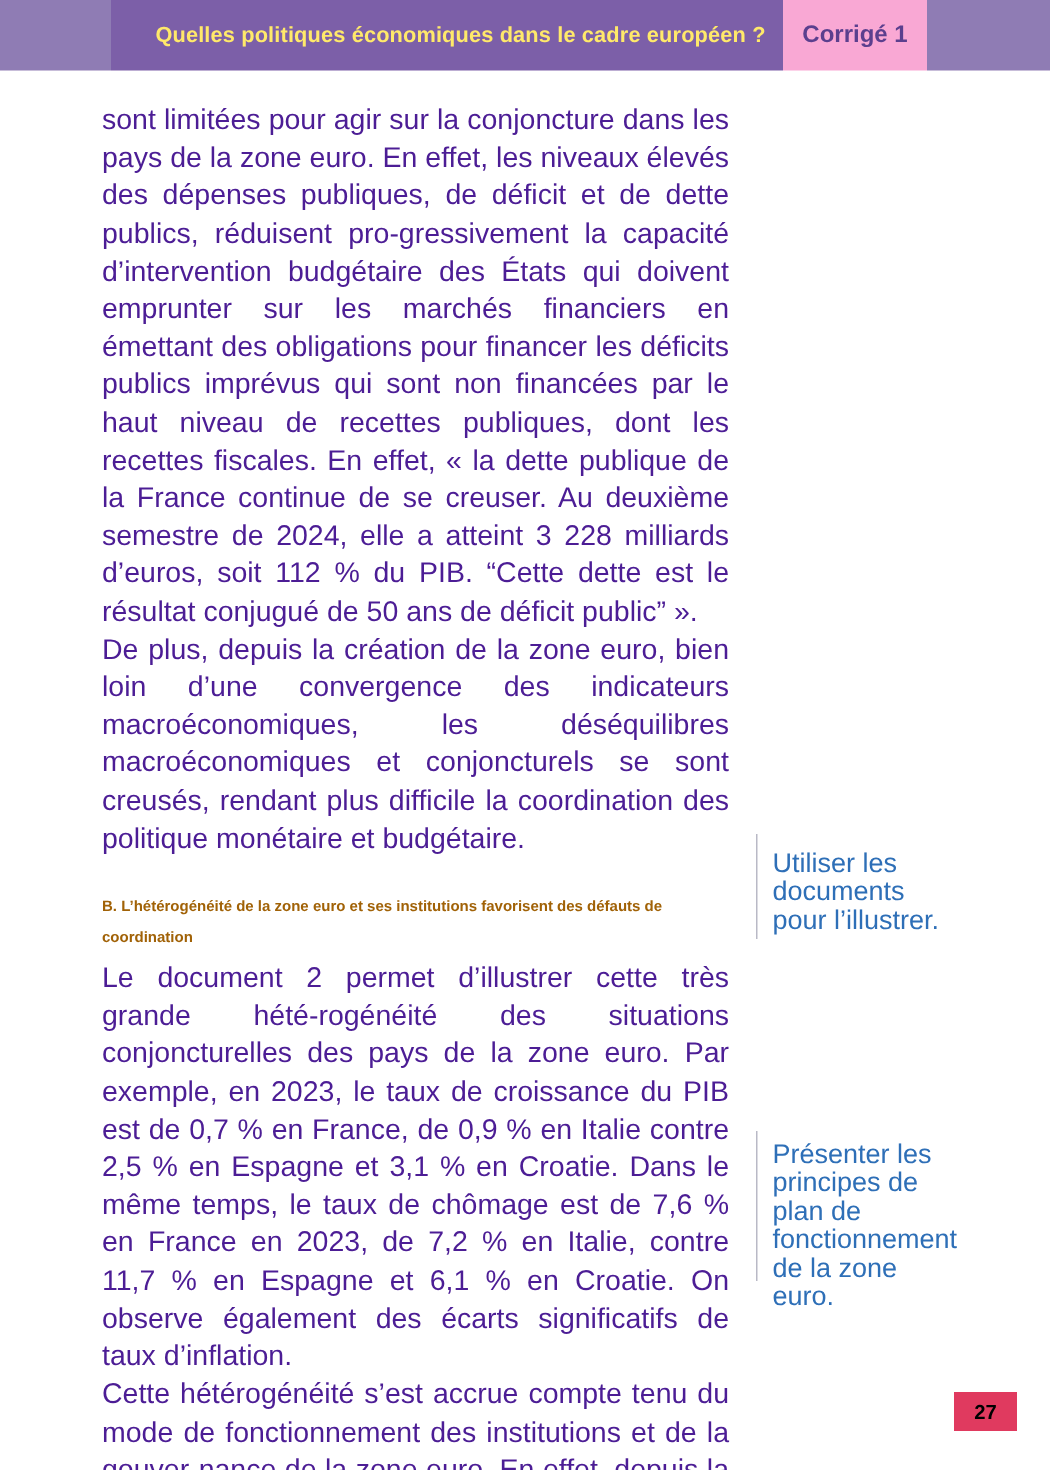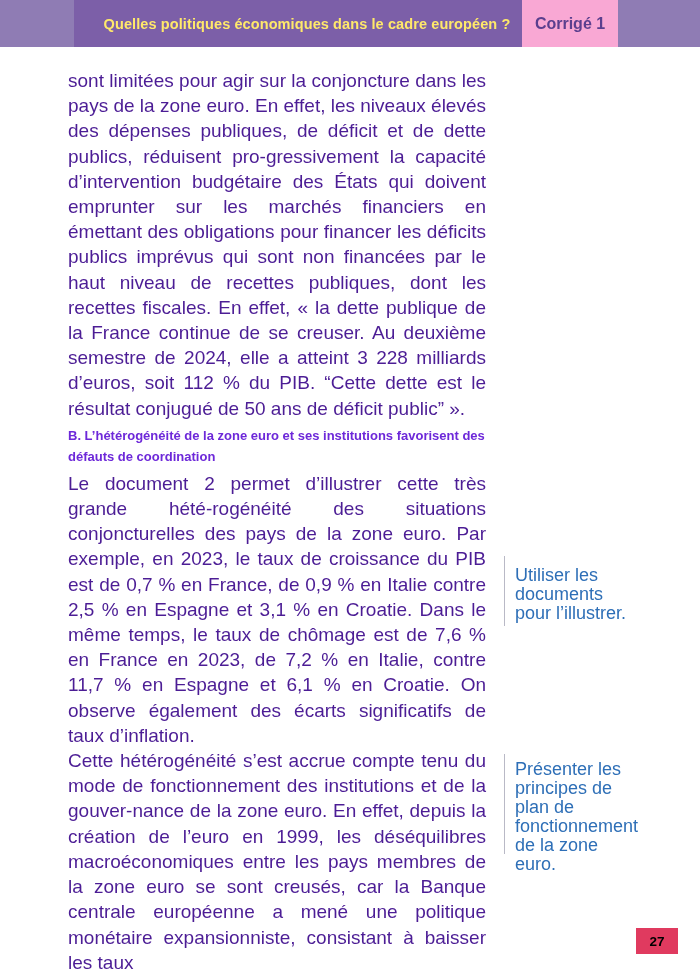--- a/index.html
+++ b/index.html
@@ -88,25 +88,25 @@
     line-height: 25.2px;
     color: #4c1d95;
     text-align: justify;
     text-justify: inter-word;
     hyphens: manual;
   }
   p.body-text + p.body-text {
     margin-top: 0;
   }
   .subhead {
-    margin: 4px 0 4px 0;
-    font-size: 13px;
+    margin: 22px 0 4px 0;
+    font-size: 10px;
     font-weight: bold;
     line-height: 21px;
-    color: #6d28d9;
+    color: #a16207;
   }
 
   
   .divider {
     position: absolute;
     left: 504px;
     width: 0;
     border-left: 1px solid #b9b9c6;
   }
   .note {
@@ -143,20 +143,21 @@
     <span class="header-title">Quelles politiques économiques dans le cadre européen ?</span>
   </div>
   <div class="header-corrige-box">
     <span class="header-corrige">Corrigé 1</span>
   </div>
   <div class="header-bar-right"></div>
 </div>
 
 <div class="content">
   <p class="body-text">sont limitées pour agir sur la conjoncture dans les pays de la zone euro. En effet, les niveaux élevés des dépenses publiques, de déficit et de dette publics, réduisent pro-gressivement la capacité d’intervention budgétaire des États qui doivent emprunter sur les marchés financiers en émettant des obligations pour financer les déficits publics imprévus qui sont non financées par le haut niveau de recettes publiques, dont les recettes fiscales. En effet, « la dette publique de la France continue de se creuser. Au deuxième semestre de 2024, elle a atteint 3 228 milliards d’euros, soit 112 % du PIB. “Cette dette est le résultat conjugué de 50 ans de déficit public” ».</p>
+  <p class="body-text">De plus, depuis la création de la zone euro, bien loin d’une convergence des indicateurs macroéconomiques, les déséquilibres macroéconomiques et conjoncturels se sont creusés, rendant plus difficile la coordination des politique monétaire et budgétaire.</p>
   <h2 class="subhead">B. L’hétérogénéité de la zone euro et ses institutions favorisent des défauts de coordination</h2>
   <p class="body-text">Le document 2 permet d’illustrer cette très grande hété-rogénéité des situations conjoncturelles des pays de la zone euro. Par exemple, en 2023, le taux de croissance du PIB est de 0,7 % en France, de 0,9 % en Italie contre 2,5 % en Espagne et 3,1 % en Croatie. Dans le même temps, le taux de chômage est de 7,6 % en France en 2023, de 7,2 % en Italie, contre 11,7 % en Espagne et 6,1 % en Croatie. On observe également des écarts significatifs de taux d’inflation.</p>
   <p class="body-text">Cette hétérogénéité s’est accrue compte tenu du mode de fonctionnement des institutions et de la gouver-nance de la zone euro. En effet, depuis la création de l’euro en 1999, les déséquilibres macroéconomiques entre les pays membres de la zone euro se sont creusés, car la Banque centrale européenne a mené une politique monétaire expansionniste, consistant à baisser les taux</p>
 </div>
 
 <div class="divider" style="top:556px; height:70px;"></div>
 <div class="note" style="top:566px;">Utiliser les documents pour l’illustrer.</div>
 
 <div class="divider" style="top:754px; height:100px;"></div>
 <div class="note" style="top:760px;">Présenter les principes de plan de fonctionnement de la zone euro.</div>

